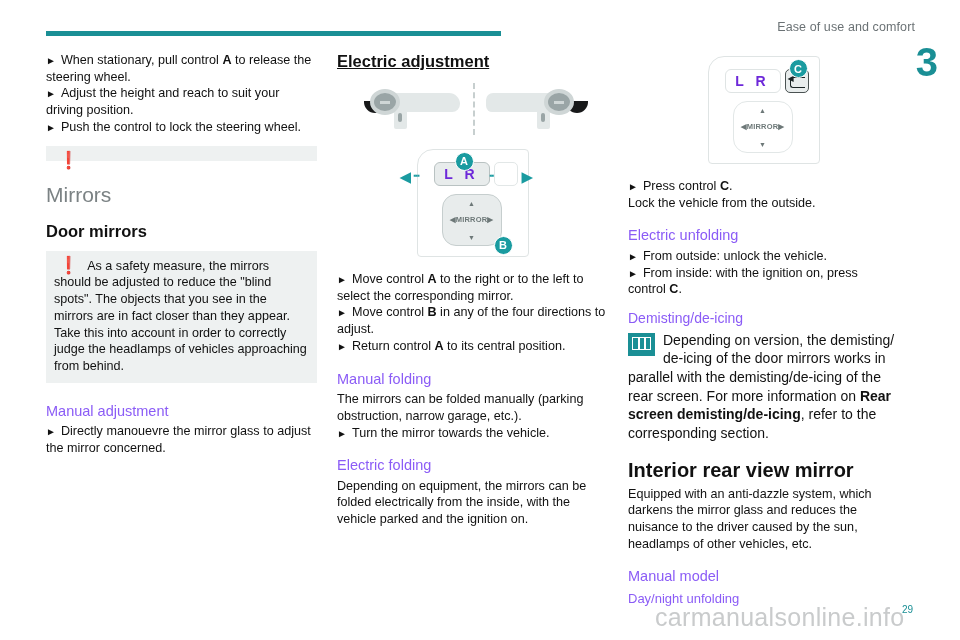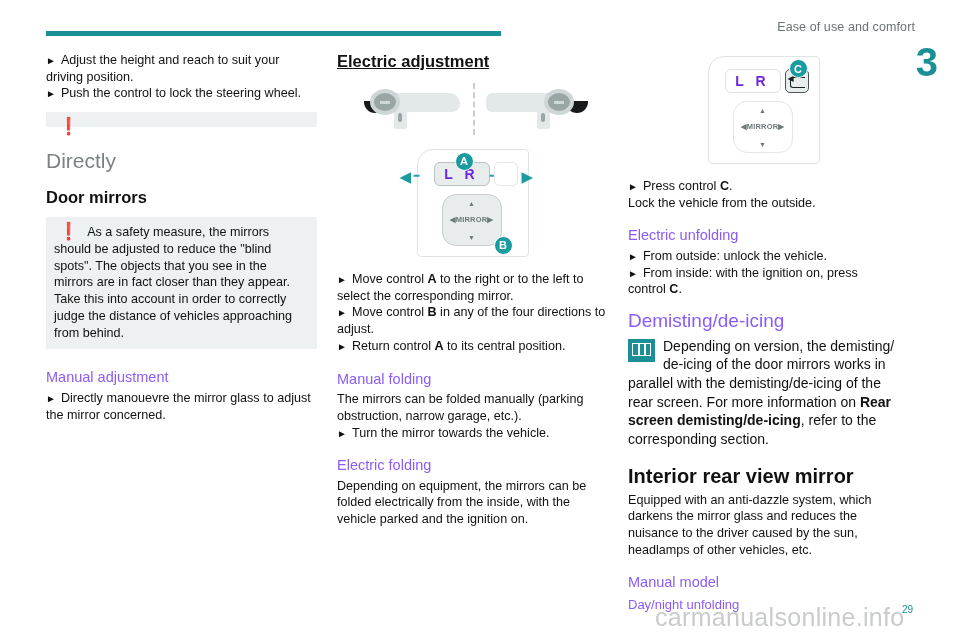--- a/index.html
+++ b/index.html
@@ -223,36 +223,39 @@
 
 <div class="header">
   <div class="header-title">Ease of use and comfort</div>
   <div class="rule"></div>
 </div>
 <div class="chapter-num">3</div>
 
 <div class="col col-left">
 
   <p class="step">
+    <span class="arrow">►</span><span>When stationary, pull control </span><b>A</b><span> to release the steering wheel.</span>
+  </p>
+  <p class="step">
     <span class="arrow">►</span><span>Adjust the height and reach to suit your driving position.</span>
   </p>
   <p class="step">
     <span class="arrow">►</span><span>Push the control to lock the steering wheel.</span>
   </p>
 
   <div class="warn">
     <span class="bang">❗</span>
   </div>
 
-  <h2 class="section">Directly</h2>
+  <h2 class="section">Mirrors</h2>
   <h3 class="head">Door mirrors</h3>
 
   <div class="warn">
     <span class="bang">❗</span>
-    <span class="warn-text">As a safety measure, the mirrors should be adjusted to reduce the "blind spots". The objects that you see in the mirrors are in fact closer than they appear. Take this into account in order to correctly judge the distance of vehicles approaching from behind.</span>
+    <span class="warn-text">As a safety measure, the mirrors should be adjusted to reduce the "blind spots". The objects that you see in the mirrors are in fact closer than they appear. Take this into account in order to correctly judge the headlamps of vehicles approaching from behind.</span>
   </div>
 
   <h4 class="subhead" style="margin-top:20px;font-size:14.5px;">Manual adjustment</h4>
   <p class="step">
     <span class="arrow">►</span><span>Directly manouevre the mirror glass to adjust the mirror concerned.</span>
   </p>
 </div>
 
 <div class="col col-mid">
 
@@ -337,21 +340,21 @@
   <p class="body">Lock the vehicle from the outside.</p>
 
   <h4 class="subhead" style="font-size:14.5px;margin-top:16px;">Electric unfolding</h4>
   <p class="step">
     <span class="arrow">►</span><span>From outside: unlock the vehicle.</span>
   </p>
   <p class="step">
     <span class="arrow">►</span><span>From inside: with the ignition on, press control </span><b>C</b><span>.</span>
   </p>
 
-  <h4 class="subhead" style="font-size:19px;">Demisting/de-icing</h4>
+  <h4 class="subhead" style="font-size:14px;">Demisting/de-icing</h4>
   <div class="infobox">
     <span class="demist-icon">
         <u></u>
         <i></i>
       </span>
     <span>Depending on version, the demisting/ de-icing of the door mirrors works in parallel with the demisting/de-icing of the rear screen.</span>
     <span><span>For more information on </span><b>Rear screen demisting/de-icing</b><span>, refer to the corresponding section.</span></span>
   </div>
 
   <h1 class="bighead">Interior rear view mirror</h1>

